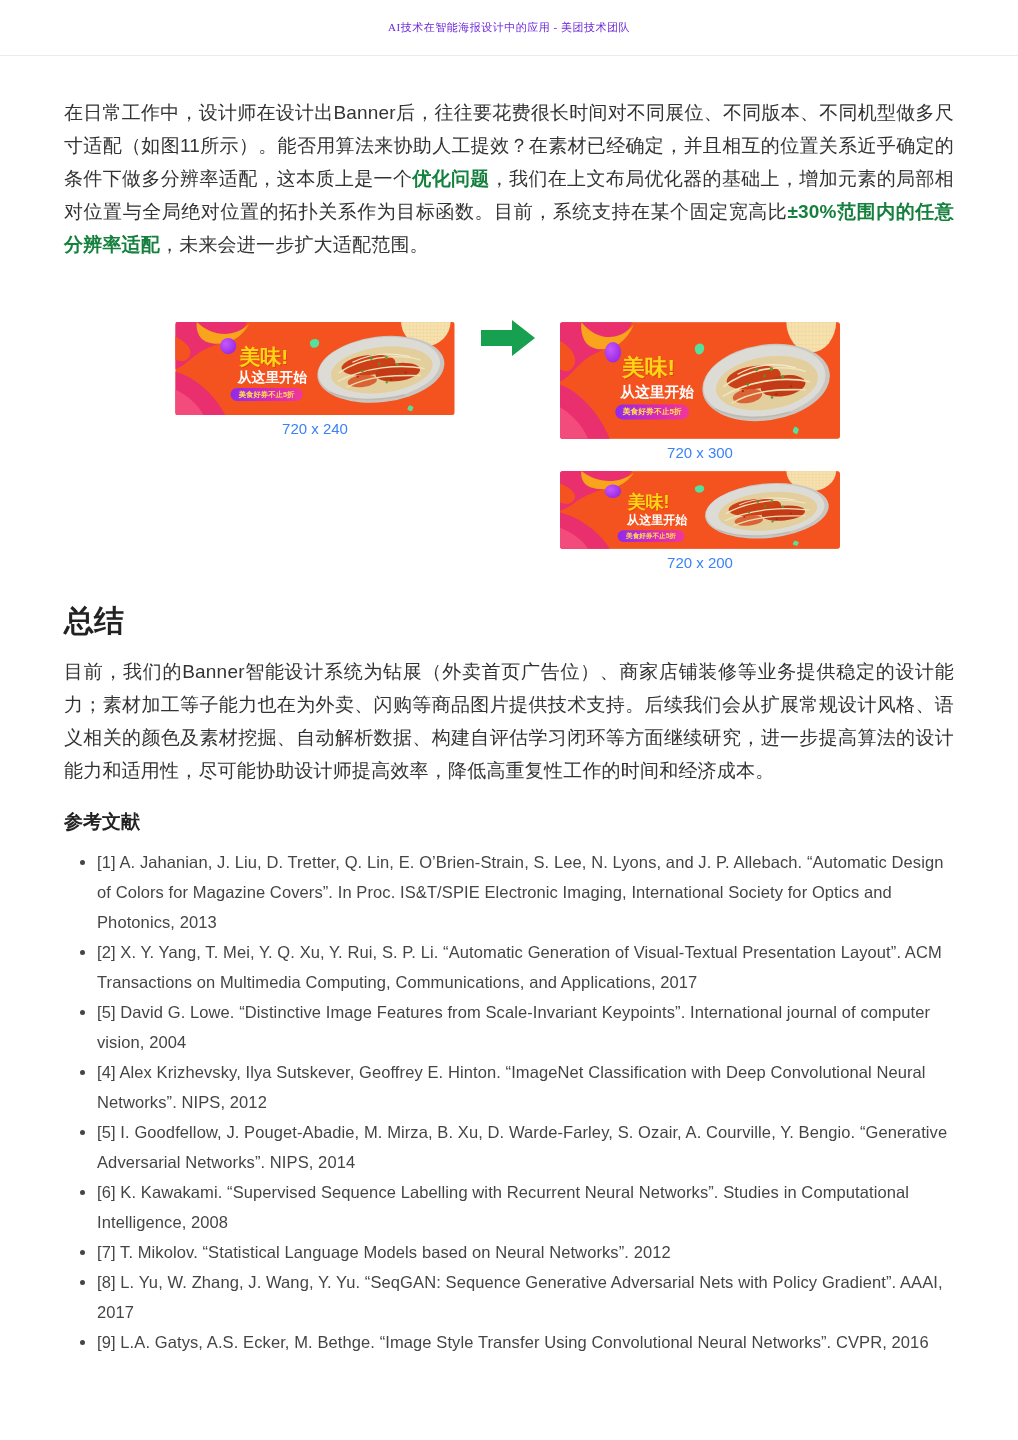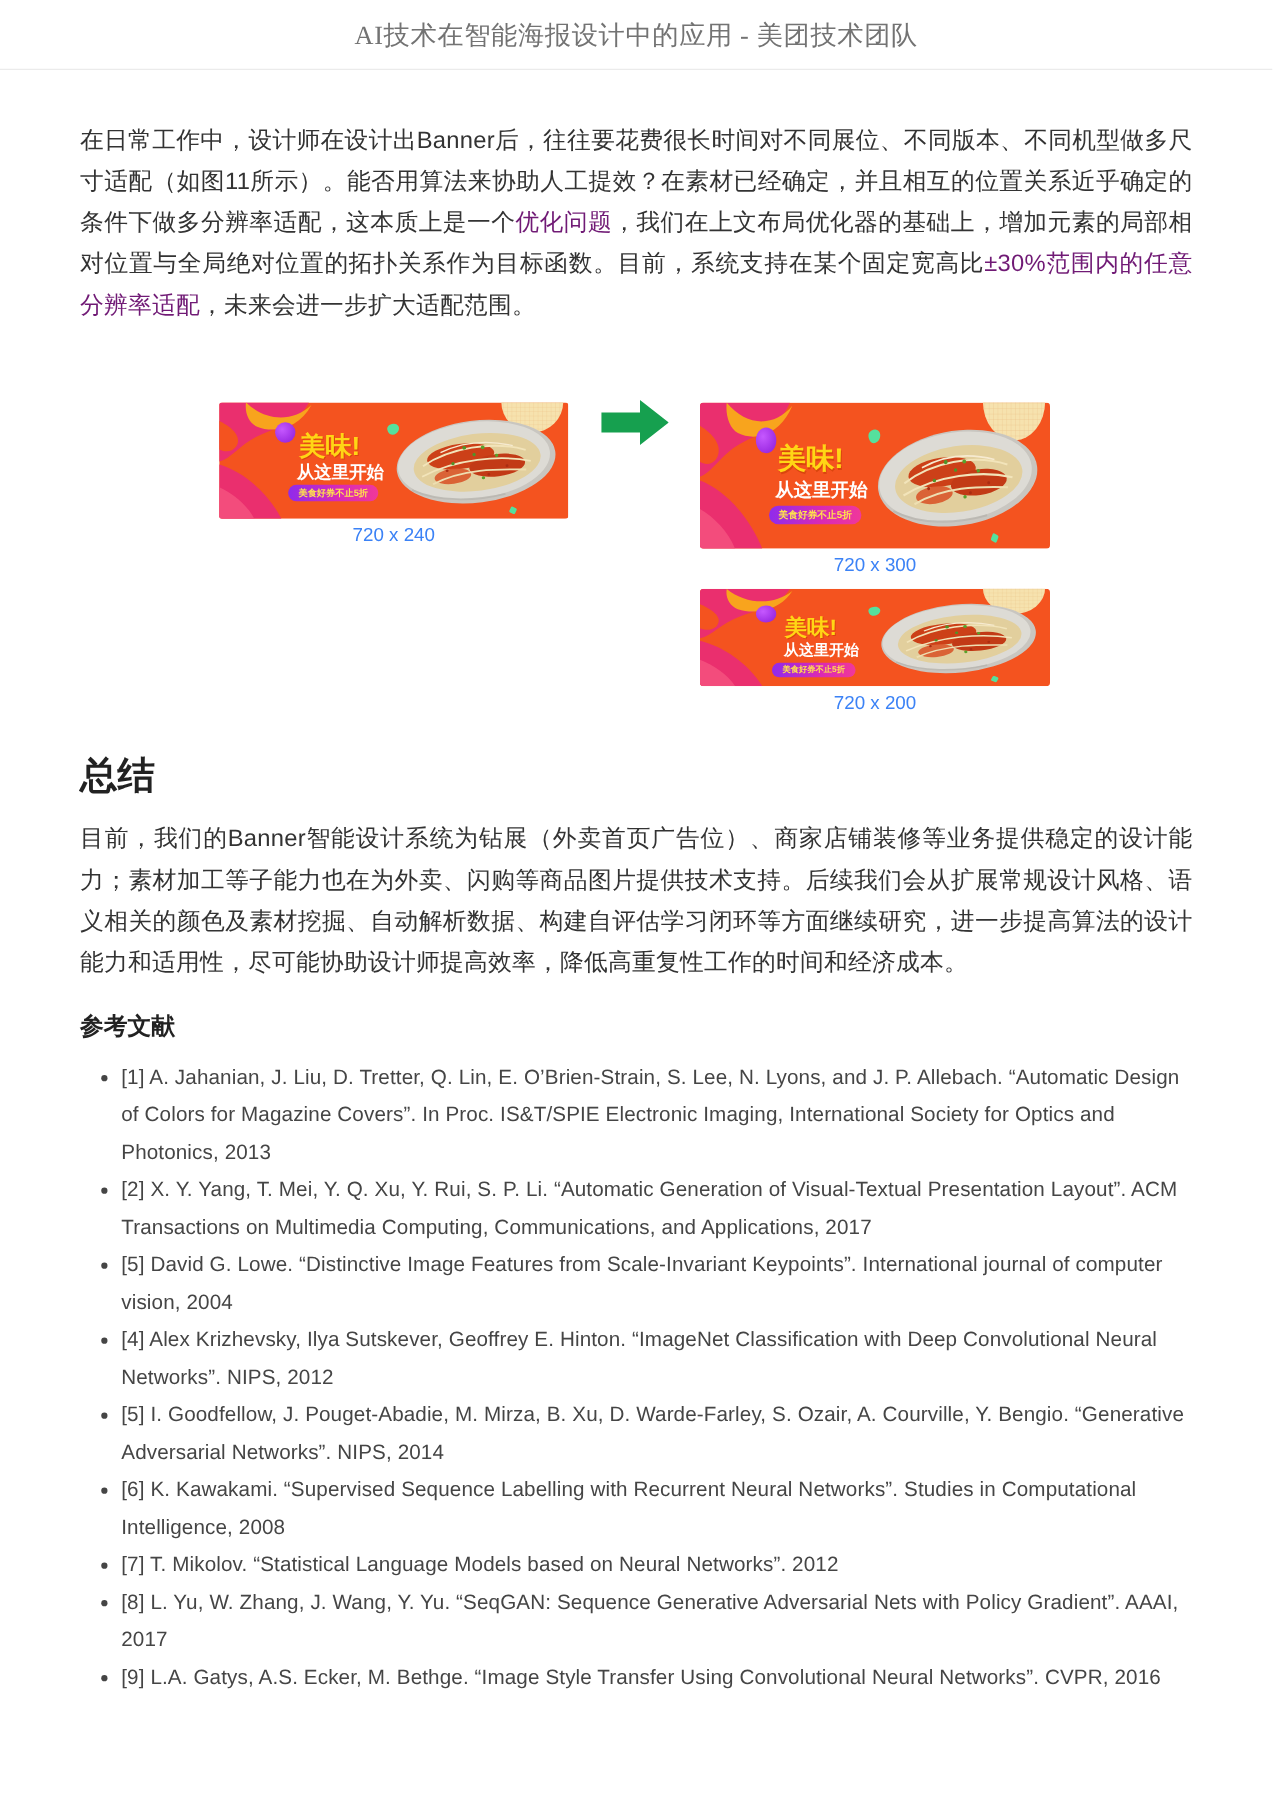--- a/index.html
+++ b/index.html
@@ -6,28 +6,28 @@
   body{
     width:1018px;height:1440px;position:relative;overflow:hidden;
     font-family:"Liberation Sans","DejaVu Sans",sans-serif;color:#333;
   }
   .site-header{
     position:absolute;top:0;left:0;width:1018px;height:55px;
     border-bottom:1px solid #ebebeb;display:flex;align-items:center;justify-content:center;
   }
   .site-header .t{
     font-family:"Liberation Serif","DejaVu Serif",serif;
-    font-size:21px;color:#737373;letter-spacing:.5px;
+    font-size:11px;color:#6d28d9;letter-spacing:.5px;
   }
   .content{position:absolute;left:64px;top:96px;width:890px;}
   p.body-text{
     font-size:19px;line-height:33px;margin:0;text-align:justify;color:#333;
     letter-spacing:.2px;
   }
-  p.body-text strong{font-weight:400;color:#701a75;}
+  p.body-text strong{font-weight:700;color:#15803d;}
   .figure-row{display:flex;align-items:flex-start;margin:26px 0 0 111px;}
   .fig-col{display:flex;flex-direction:column;margin-top:35px;}
   .banner-svg{display:block;border-radius:3px;}
   .banner-b{margin-bottom:0;}
   .banner-c{margin-top:10px;}
   .size-label{
     text-align:center;font-size:15px;color:#3b82f6;margin-top:5px;height:17px;line-height:17px;
   }
   .arrow-wrap{margin:33px 25px 0 26px;}
   .fig-caption{

